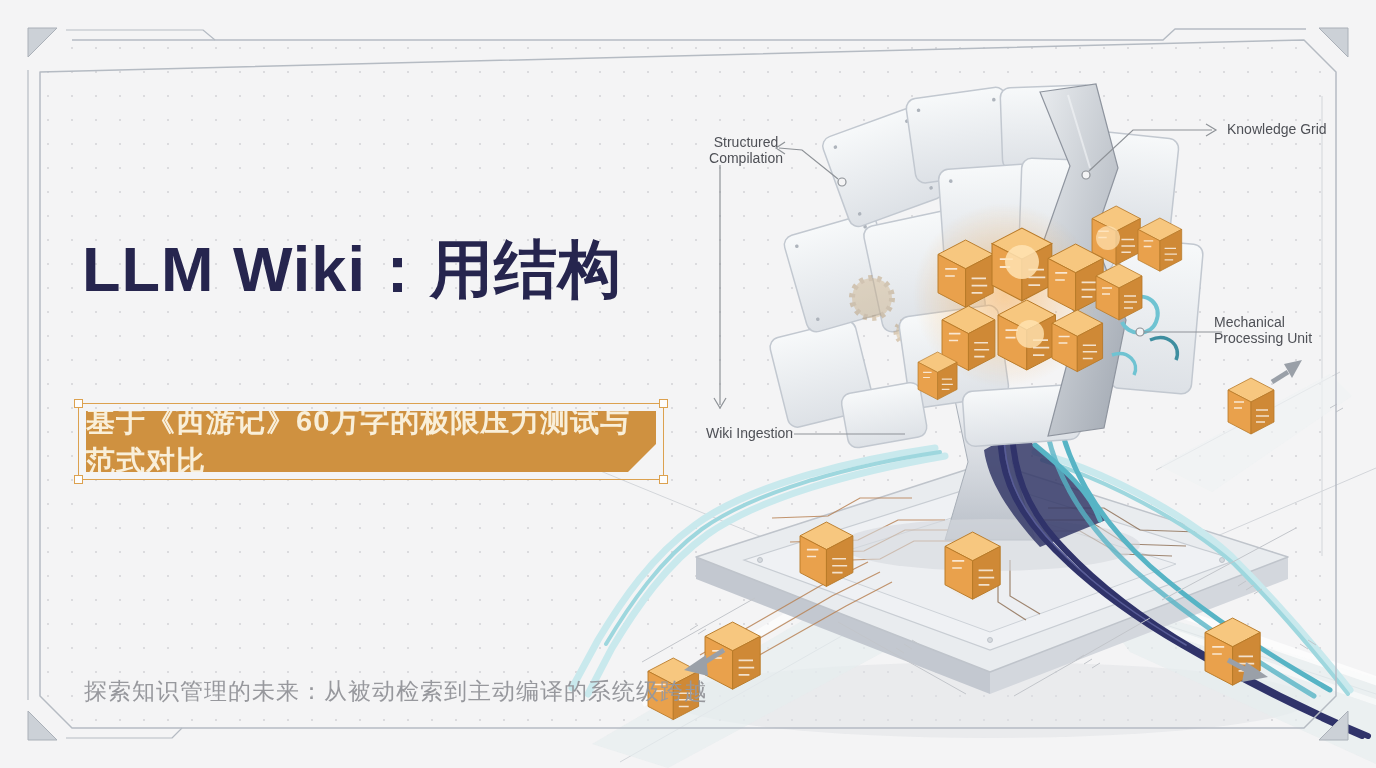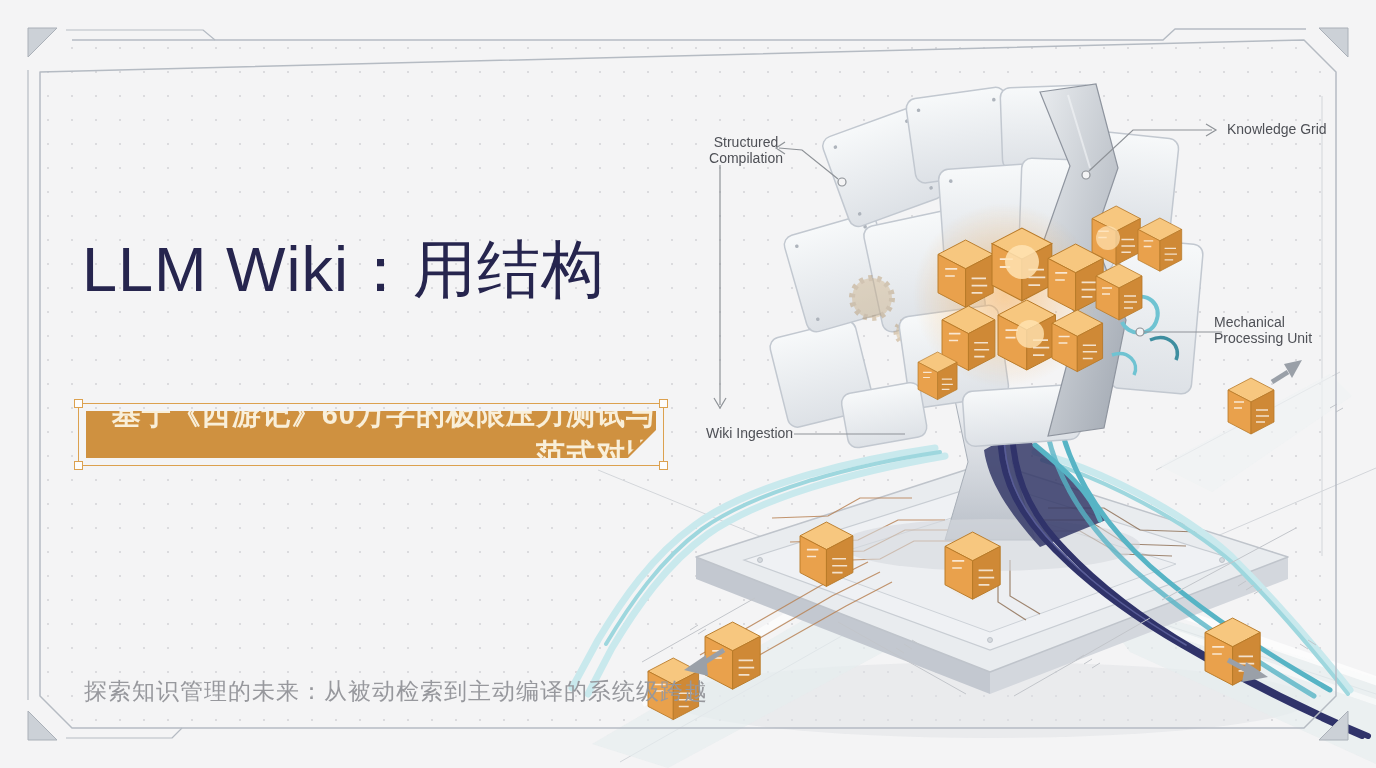--- a/index.html
+++ b/index.html
@@ -21,23 +21,23 @@
   .dots{position:absolute;left:0;top:0;width:1376px;height:768px;
     background-image:radial-gradient(circle,#d6d7da 1.2px,transparent 1.3px);
     background-size:24px 24px;background-position:12px 12px;
     clip-path:polygon(72px 41px,1304px 41px,1335px 72px,1335px 696px,1304px 727px,72px 727px,41px 696px,41px 72px);
     opacity:.85;}
 
   svg.layer{position:absolute;left:0;top:0;width:1376px;height:768px;}
 
   
   .title{position:absolute;left:82px;top:226px;width:620px;color:var(--title-navy);
-    font-size:63px;line-height:86px;font-weight:normal;letter-spacing:1px;}
-  .subtitle-outer{position:absolute;left:78px;top:403px;width:586px;height:63px;
-    border:1px solid var(--accent-orange-border);text-align:right;}
+    font-size:63px;line-height:86px;font-weight:bold;letter-spacing:1px;}
+  .subtitle-outer{position:absolute;left:78px;top:403px;width:586px;height:77px;
+    border:1px solid var(--accent-orange-border);}
   .subtitle-inner{position:absolute;left:7px;top:7px;right:7px;bottom:7px;
     background:var(--accent-orange);display:flex;align-items:center;justify-content:center;
     color:var(--subtitle-text);font-size:29px;font-weight:bold;letter-spacing:1px;overflow:hidden;}
   .handle{position:absolute;width:9px;height:9px;background:#fdfdfd;border:1px solid var(--accent-orange-border);}
   .h-tl{left:-5px;top:-5px}.h-tr{right:-5px;top:-5px}.h-bl{left:-5px;bottom:-5px}.h-br{right:-5px;bottom:-5px}
   .notch{position:absolute;right:0;bottom:0;width:0;height:0;
     border-right:28px solid var(--bg);border-top:28px solid transparent;}
   .notch-stripe{position:absolute;right:-4px;bottom:8px;width:42px;height:5px;
     background:var(--accent-orange);transform:rotate(-45deg);}
   .tagline{position:absolute;left:84px;top:676px;color:var(--tagline-gray);

